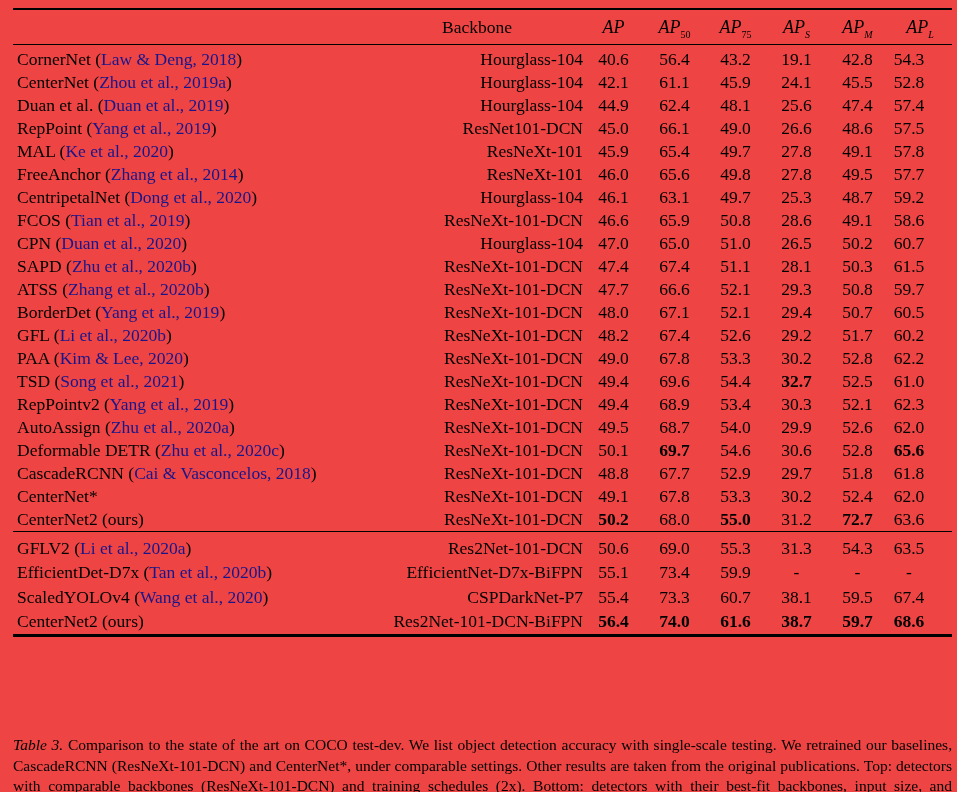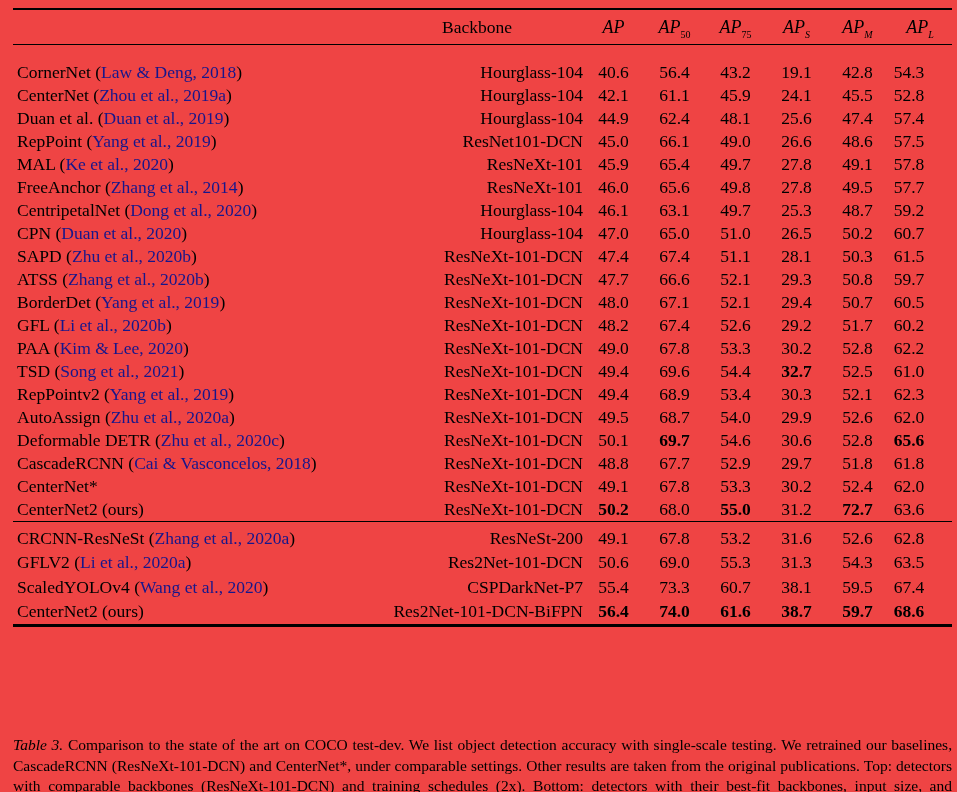--- a/index.html
+++ b/index.html
@@ -57,21 +57,21 @@
 
   tbody td {
     font-size: 17.5px;
     height: 23px;
     padding: 0;
     vertical-align: middle;
     white-space: nowrap;
     overflow: hidden;
   }
   tbody.bottom-body td { height: 24.5px; }
-  tbody.top-body tr:first-child td { padding-top: 16px; }
+  tbody.top-body tr:first-child td { padding-top: 3px; }
   tbody.bottom-body tr:first-child td { padding-top: 4px; }
   tbody.bottom-body { border-top: 1.6px solid #000; }
 
   td.method   { text-align: left; padding-left: 4px; }
   td.backbone { text-align: right; }
   td.num      { text-align: center; }
   td.num.last { padding-right: 22px; }
   td.num.b    { font-weight: bold; }
 
   .cite { color: var(--cite-color, #16168c); }
@@ -182,20 +182,30 @@
             <td class="method">CentripetalNet (<span class="cite">Dong et al., 2020</span>)</td>
             <td class="backbone">Hourglass-104</td>
             <td class="num">46.1</td>
             <td class="num">63.1</td>
             <td class="num">49.7</td>
             <td class="num">25.3</td>
             <td class="num">48.7</td>
             <td class="num last">59.2</td>
           </tr>
           <tr>
+            <td class="method">FCOS (<span class="cite">Tian et al., 2019</span>)</td>
+            <td class="backbone">ResNeXt-101-DCN</td>
+            <td class="num">46.6</td>
+            <td class="num">65.9</td>
+            <td class="num">50.8</td>
+            <td class="num">28.6</td>
+            <td class="num">49.1</td>
+            <td class="num last">58.6</td>
+          </tr>
+          <tr>
             <td class="method">CPN (<span class="cite">Duan et al., 2020</span>)</td>
             <td class="backbone">Hourglass-104</td>
             <td class="num">47.0</td>
             <td class="num">65.0</td>
             <td class="num">51.0</td>
             <td class="num">26.5</td>
             <td class="num">50.2</td>
             <td class="num last">60.7</td>
           </tr>
           <tr>
@@ -313,41 +323,41 @@
             <td class="backbone">ResNeXt-101-DCN</td>
             <td class="num b">50.2</td>
             <td class="num">68.0</td>
             <td class="num b">55.0</td>
             <td class="num">31.2</td>
             <td class="num b">72.7</td>
             <td class="num last">63.6</td>
           </tr>
         </tbody>
       <tbody class="bottom-body" id="bottom-body">
-          <tr>
-            <td class="method">CRCNN-ResNeSt (<span class="cite">Zhang et al., 2020a</span>)</td>
-            <td class="backbone">ResNeSt-200</td>
-            <td class="num">49.1</td>
-            <td class="num">67.8</td>
-            <td class="num">53.2</td>
-            <td class="num">31.6</td>
-            <td class="num">52.6</td>
-            <td class="num last">62.8</td>
-          </tr>
           <tr>
             <td class="method">GFLV2 (<span class="cite">Li et al., 2020a</span>)</td>
             <td class="backbone">Res2Net-101-DCN</td>
             <td class="num">50.6</td>
             <td class="num">69.0</td>
             <td class="num">55.3</td>
             <td class="num">31.3</td>
             <td class="num">54.3</td>
             <td class="num last">63.5</td>
           </tr>
           <tr>
+            <td class="method">EfficientDet-D7x (<span class="cite">Tan et al., 2020b</span>)</td>
+            <td class="backbone">EfficientNet-D7x-BiFPN</td>
+            <td class="num">55.1</td>
+            <td class="num">73.4</td>
+            <td class="num">59.9</td>
+            <td class="num">-</td>
+            <td class="num">-</td>
+            <td class="num last">-</td>
+          </tr>
+          <tr>
             <td class="method">ScaledYOLOv4 (<span class="cite">Wang et al., 2020</span>)</td>
             <td class="backbone">CSPDarkNet-P7</td>
             <td class="num">55.4</td>
             <td class="num">73.3</td>
             <td class="num">60.7</td>
             <td class="num">38.1</td>
             <td class="num">59.5</td>
             <td class="num last">67.4</td>
           </tr>
           <tr>

